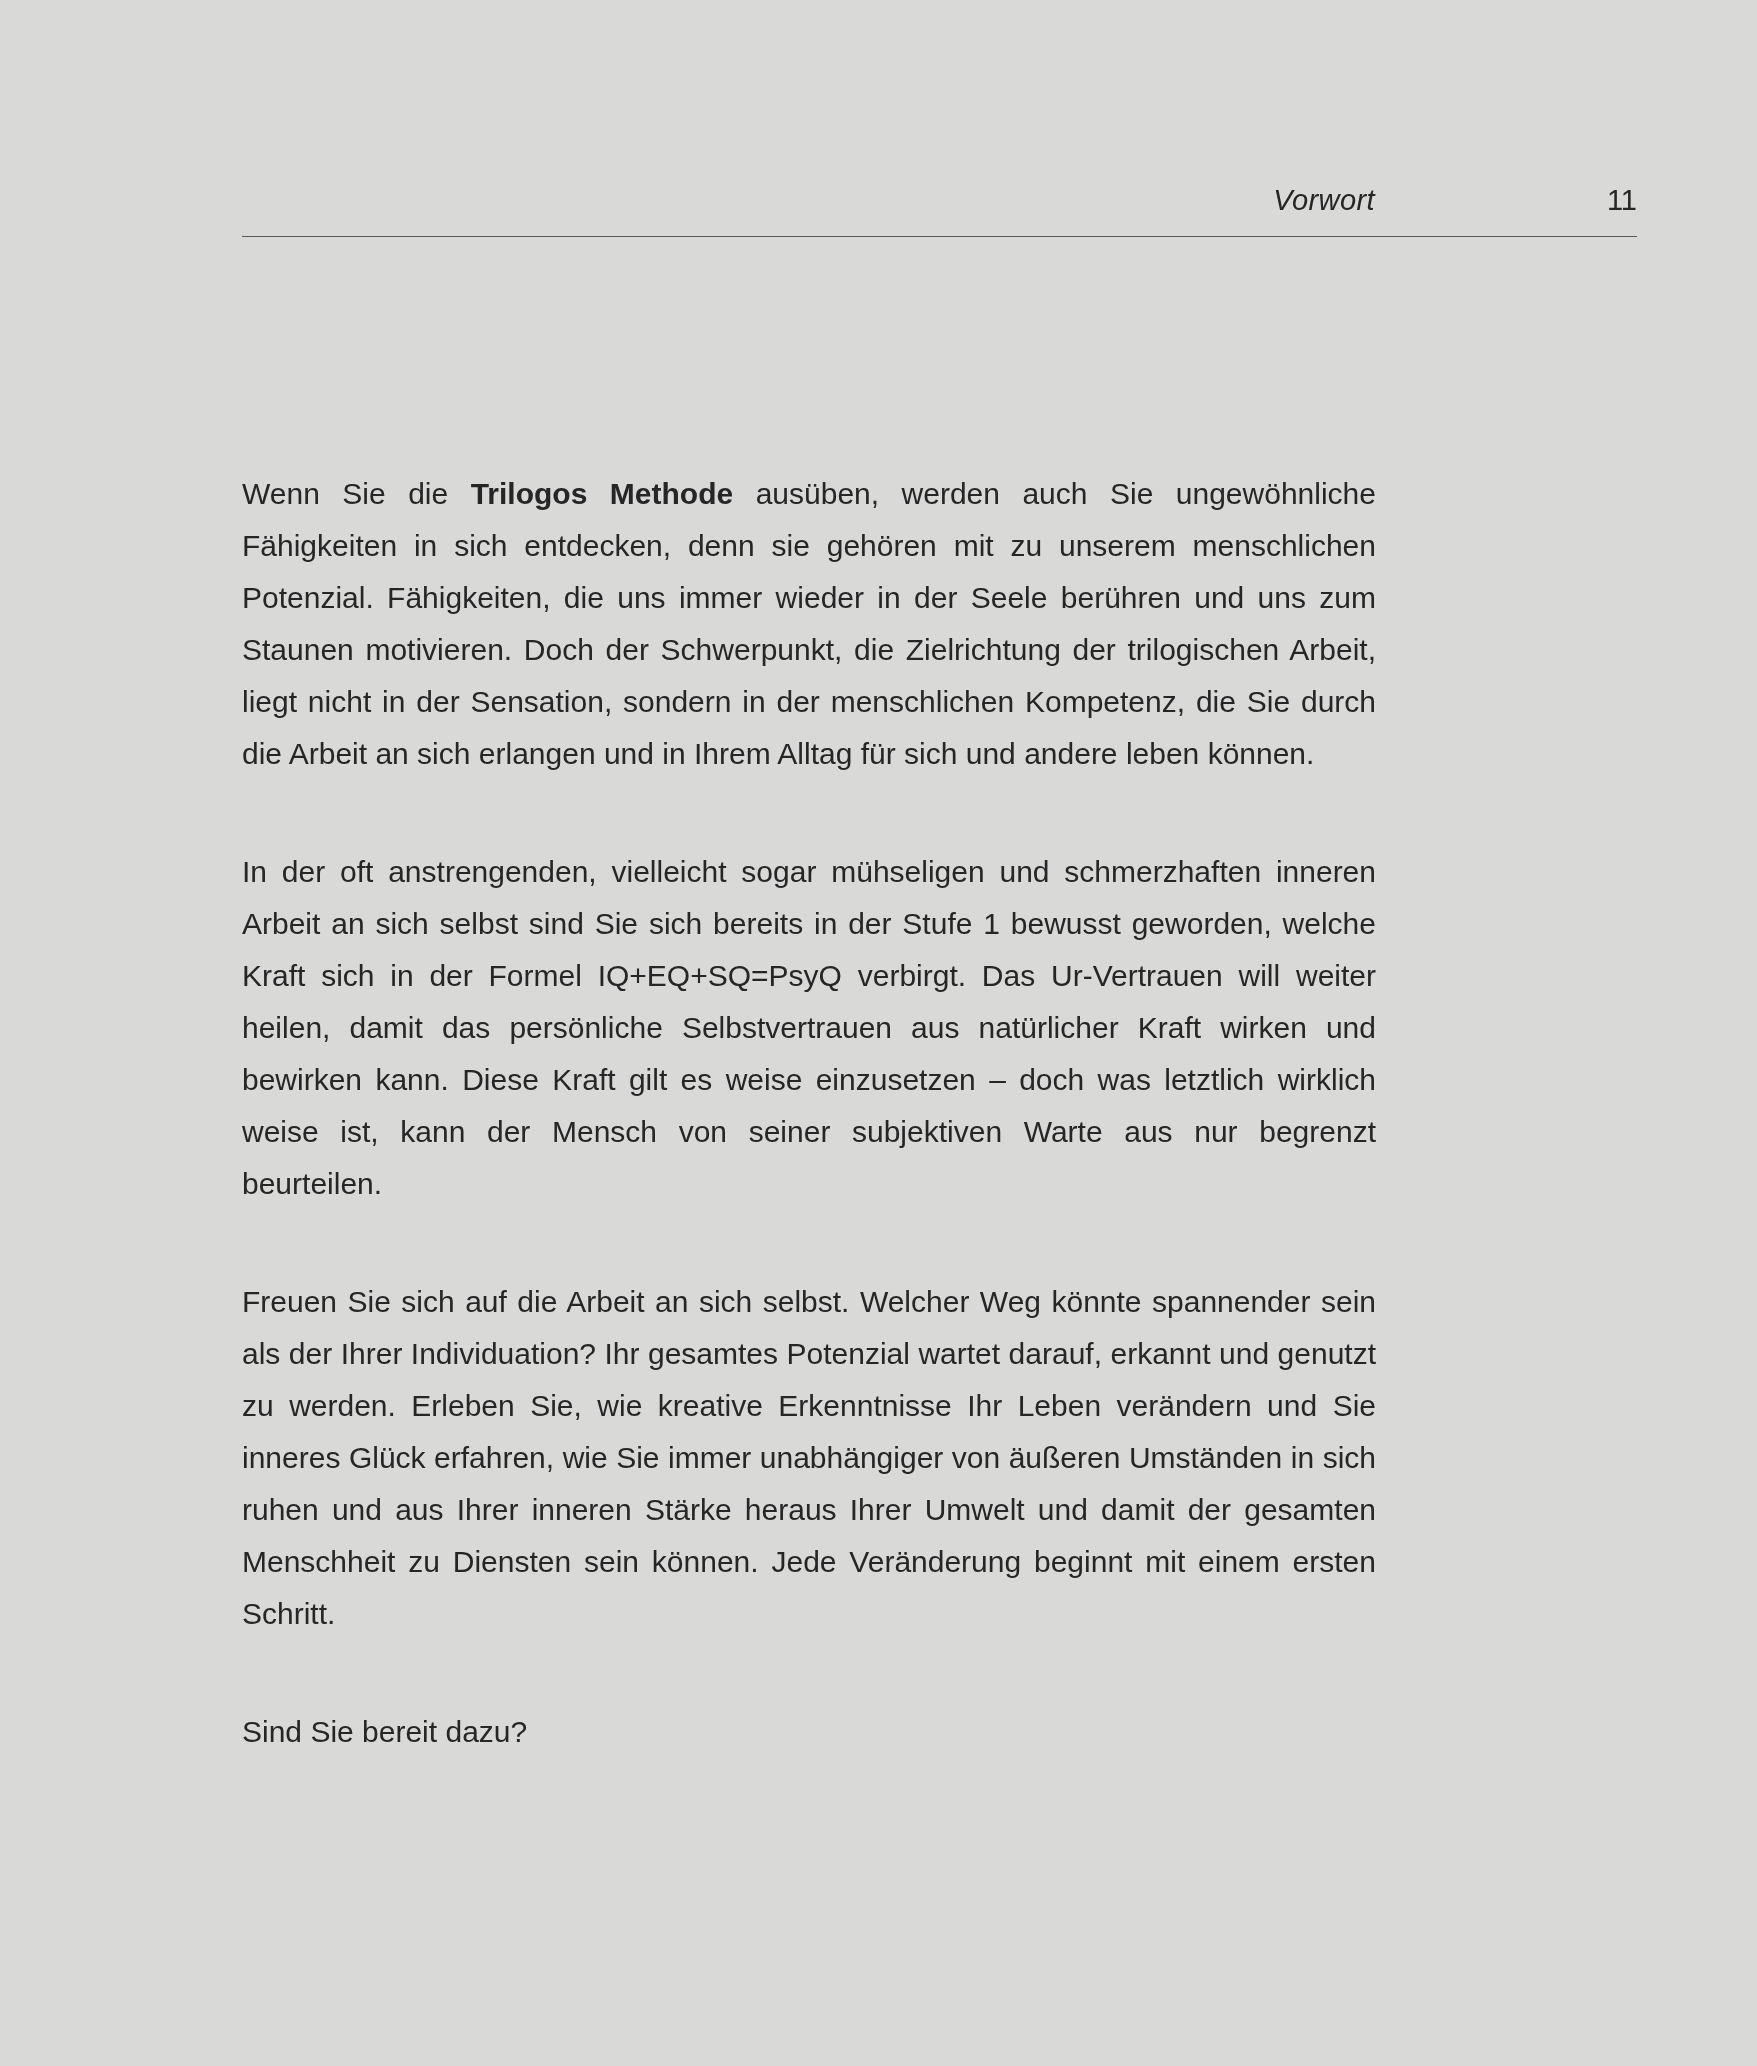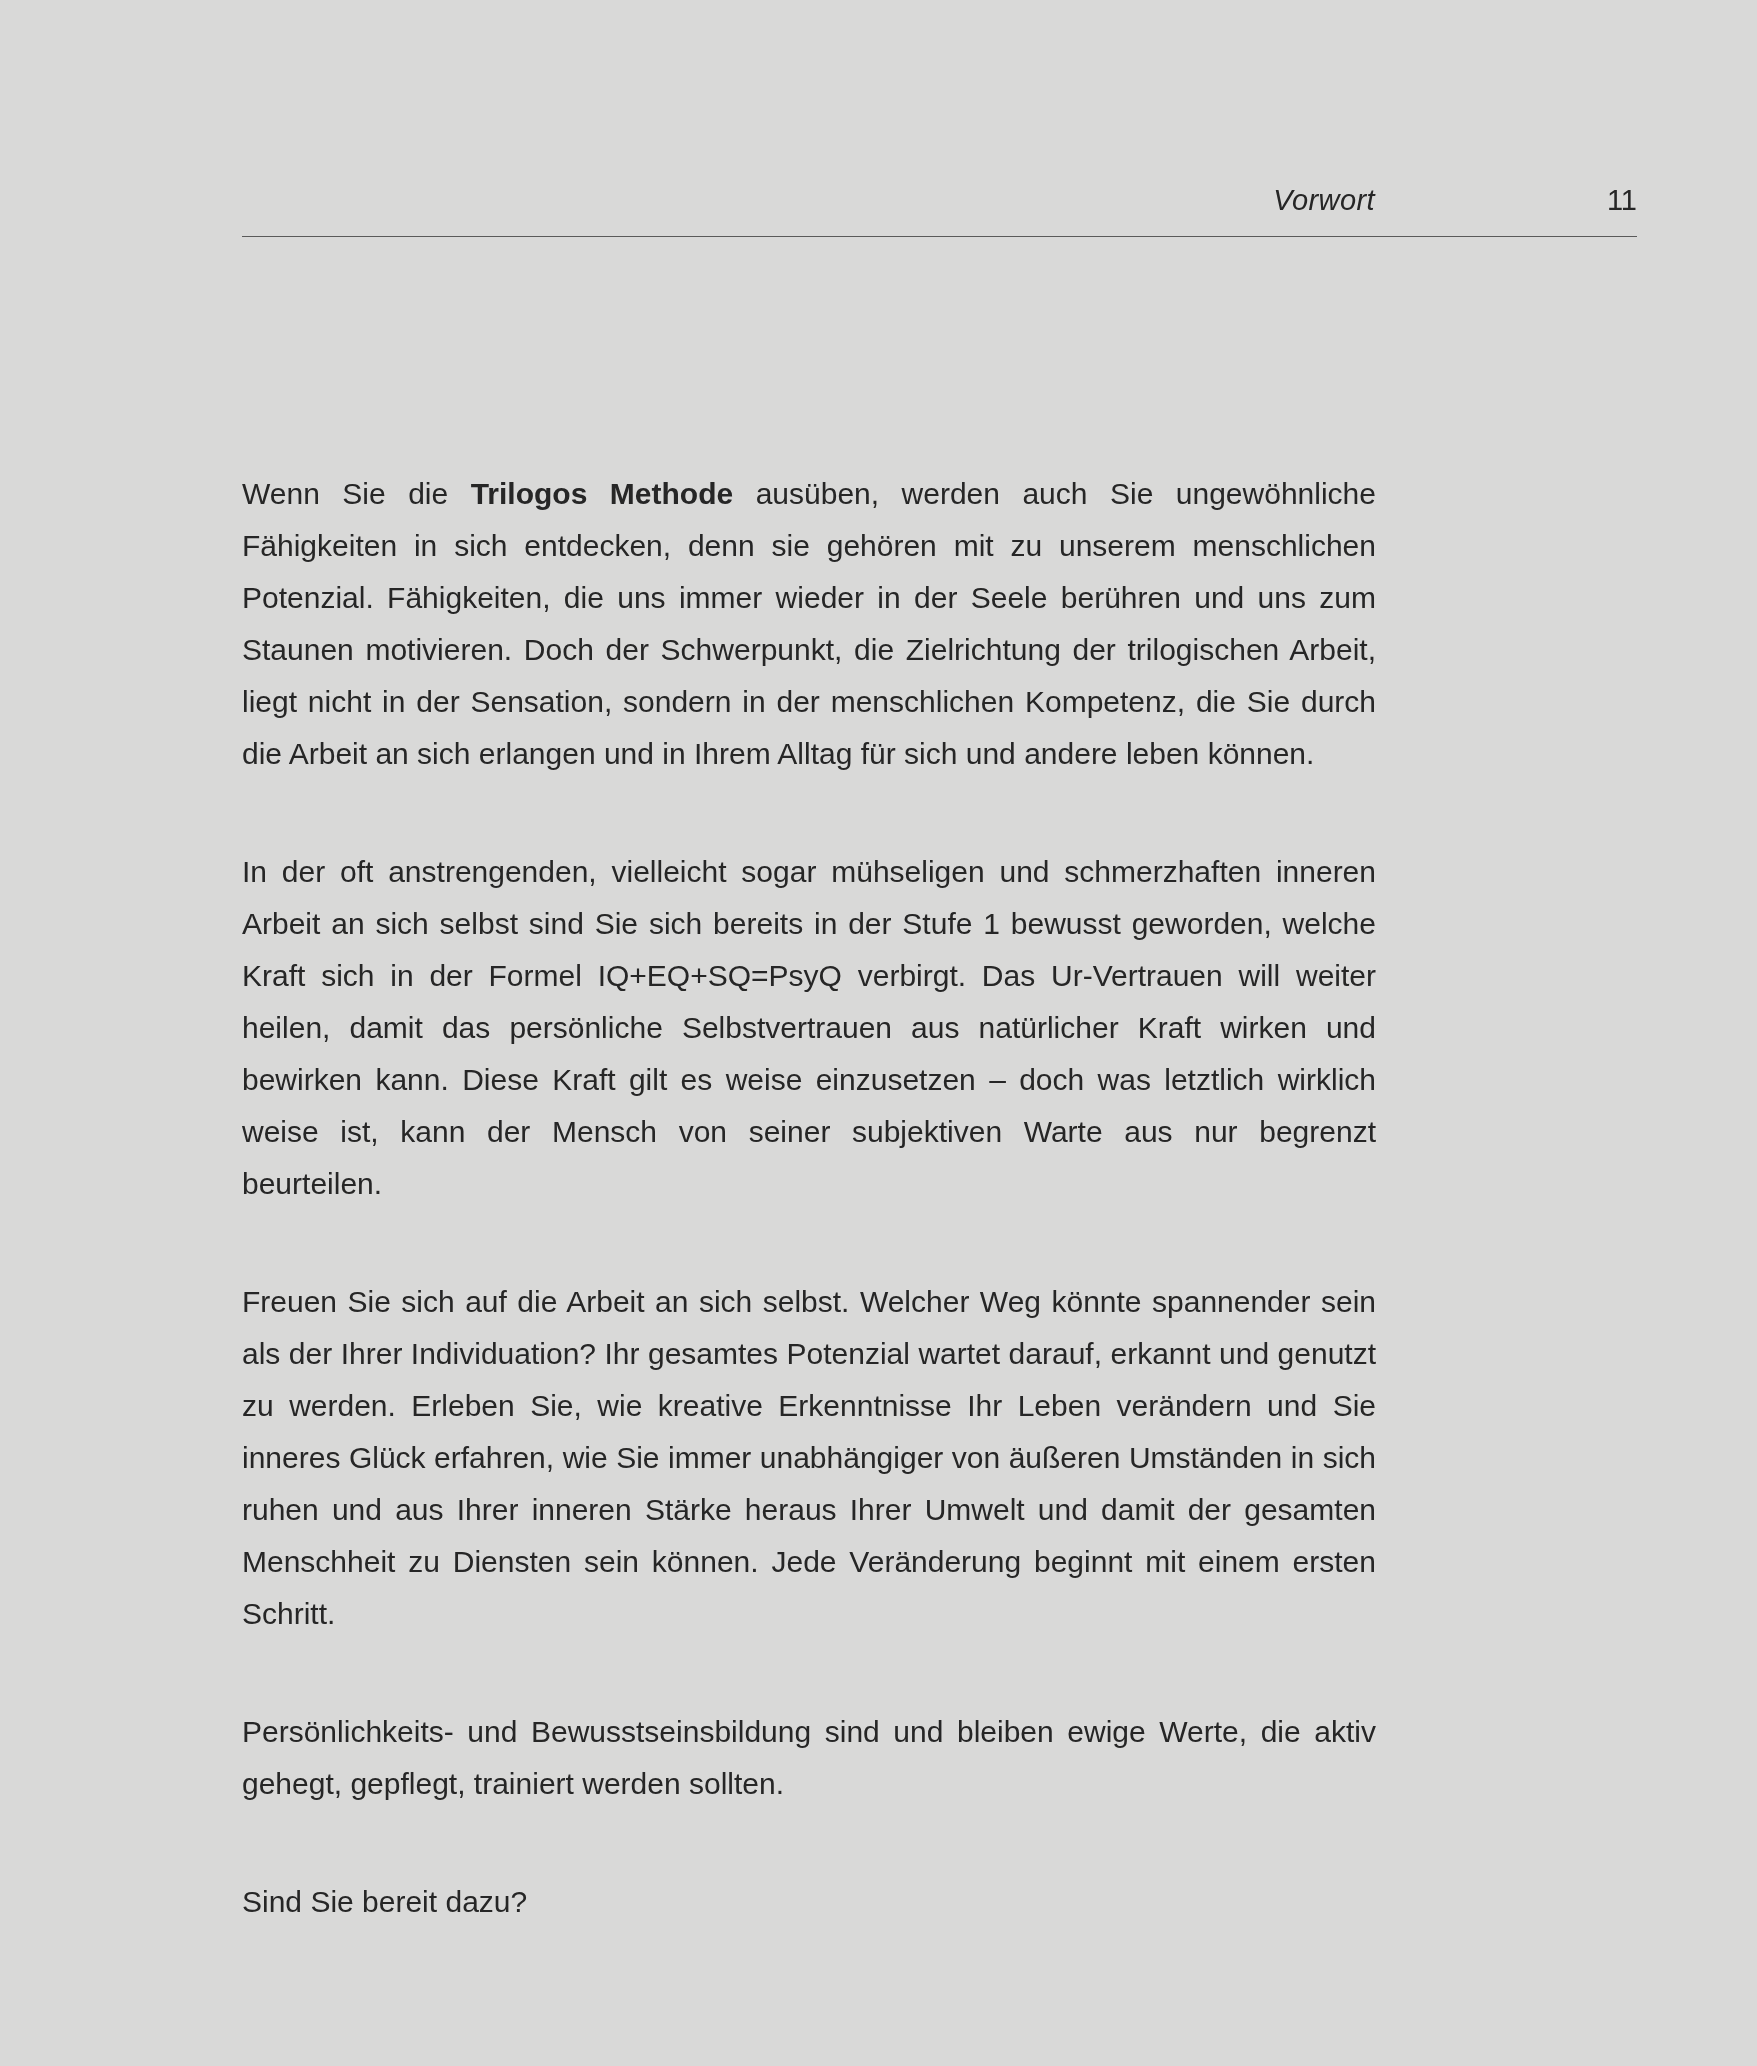--- a/index.html
+++ b/index.html
@@ -66,21 +66,20 @@
   </div>
 
   <div class="body-text">
 
     <p><span>Wenn Sie die </span><strong>Trilogos Methode</strong><span> ausüben, werden auch Sie ungewöhnliche Fähigkeiten in sich entdecken, denn sie gehören mit zu unserem menschlichen Potenzial. Fähigkeiten, die uns immer wieder in der Seele berühren und uns zum Staunen motivieren. Doch der Schwerpunkt, die Zielrichtung der trilogischen Arbeit, liegt nicht in der Sensation, sondern in der menschlichen Kompetenz, die Sie durch die Arbeit an sich erlangen und in Ihrem Alltag für sich und andere leben können.</span></p>
 
     <p>In der oft anstrengenden, vielleicht sogar mühseligen und schmerzhaften inneren Arbeit an sich selbst sind Sie sich bereits in der Stufe 1 bewusst geworden, welche Kraft sich in der Formel IQ+EQ+SQ=PsyQ verbirgt. Das Ur-Vertrauen will weiter heilen, damit das persönliche Selbstvertrauen aus natürlicher Kraft wirken und bewirken kann. Diese Kraft gilt es weise einzusetzen – doch was letztlich wirklich weise ist, kann der Mensch von seiner subjektiven Warte aus nur begrenzt beurteilen.</p>
 
     <p>Freuen Sie sich auf die Arbeit an sich selbst. Welcher Weg könnte spannender sein als der Ihrer Individuation? Ihr gesamtes Potenzial wartet darauf, erkannt und genutzt zu werden. Erleben Sie, wie kreative Erkenntnisse Ihr Leben verändern und Sie inneres Glück erfahren, wie Sie immer unabhängiger von äußeren Umständen in sich ruhen und aus Ihrer inneren Stärke heraus Ihrer Umwelt und damit der gesamten Menschheit zu Diensten sein können. Jede Veränderung beginnt mit einem ersten Schritt.</p>
 
-    <p>Persönlichkeits- und Bewusstseinsbildung sind und bleiben ewige Werte, die aktiv gehegt, gepflegt, trainiert werden sollten.</p>
 
 
     <p>Sind Sie bereit dazu?</p>
 
   </div>
 
 </div>
 
 
 </body></html>

